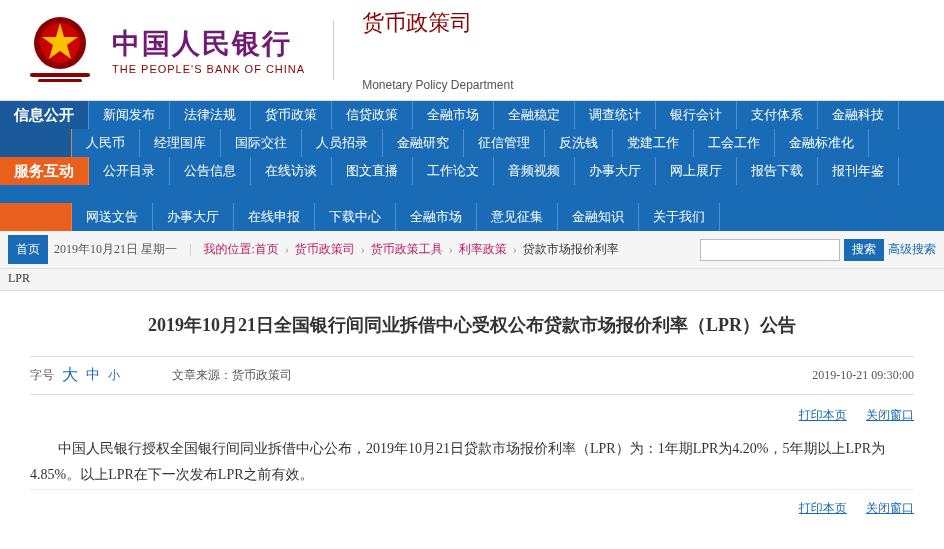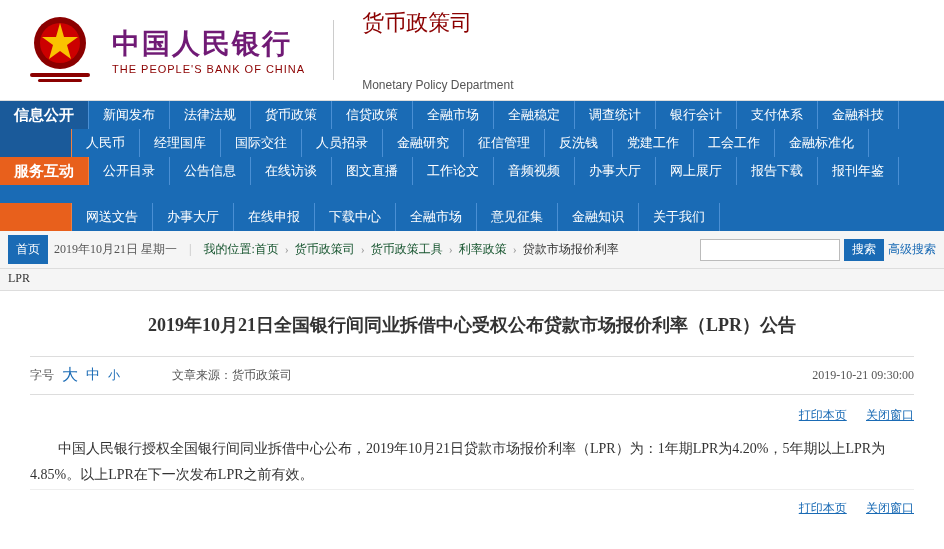--- a/index.html
+++ b/index.html
@@ -121,21 +121,21 @@
     }
     .breadcrumb-date {
       color: #555;
       font-size: 12px;
     }
     .breadcrumb-divider {
       color: #bbb;
       margin: 0 6px;
     }
     .breadcrumb-link {
-      color: #14532d;
+      color: #be185d;
       text-decoration: none;
       cursor: pointer;
     }
     .breadcrumb-current {
       color: #333;
     }
     .search-area {
       margin-left: auto;
       display: flex;
       align-items: center;

